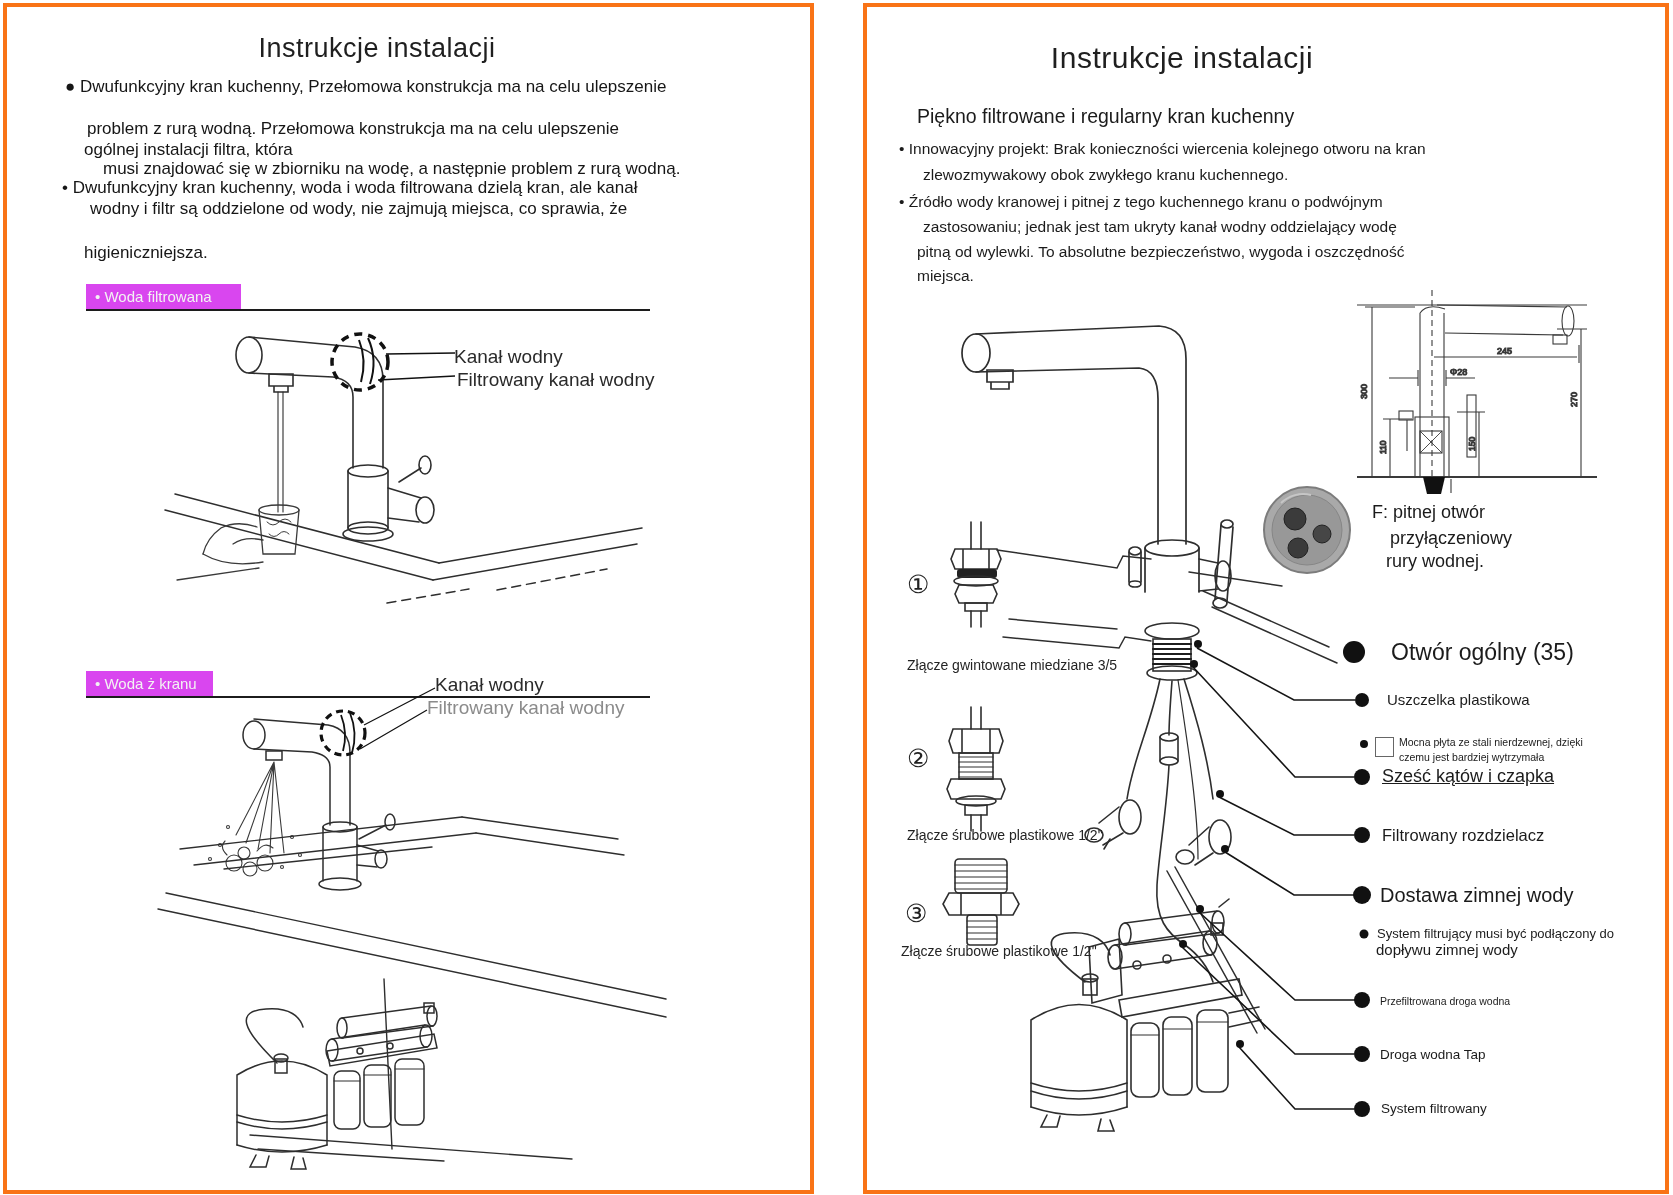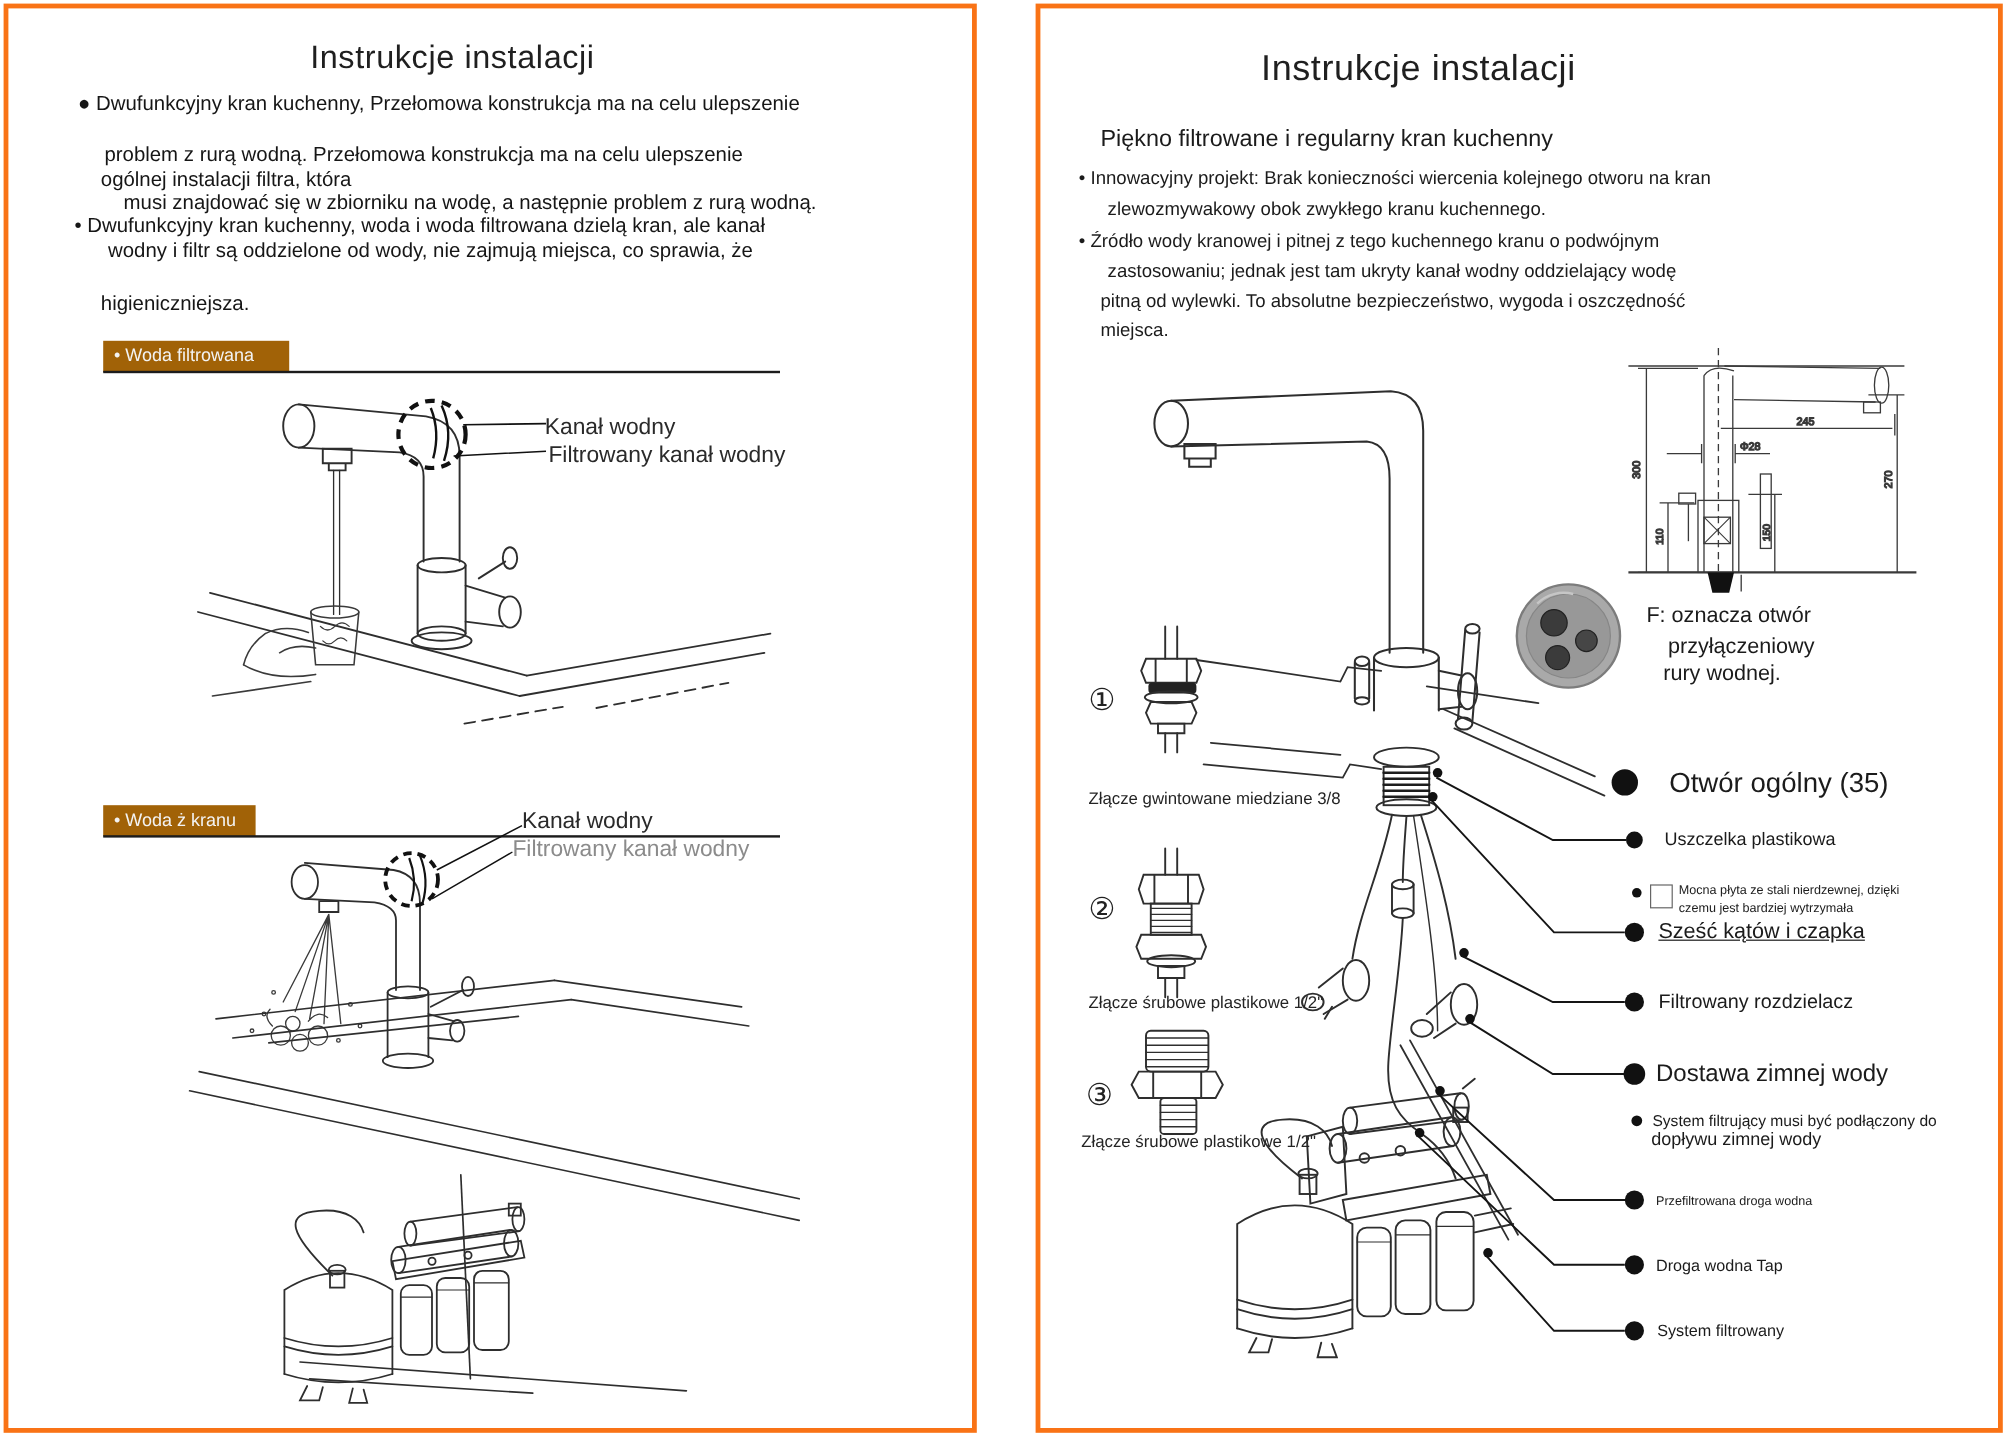--- a/index.html
+++ b/index.html
@@ -8,21 +8,21 @@
     font-family:"Liberation Sans",sans-serif;color:#1b1b1b;overflow:hidden;
   }
   .page{position:absolute;top:3px;height:1183px;background:#fff;border:4px solid #f97316;}
   #left-page{left:3px;width:803px;}
   #right-page{left:863px;width:798px;}
   .abs{position:absolute;}
   .txt{white-space:nowrap;line-height:1.18;}
   .title{font-size:27px;letter-spacing:.5px;color:#1f1f1f;text-align:center;}
   .body-line{font-size:17px;color:#161616;}
   .big-line{font-size:19.5px;}
-  .secbar{background:#a16207;color:#f3f3f3;font-size:15px;line-height:26px;padding-left:9px;}
+  .secbar{background:#d946ef;color:#f3f3f3;font-size:15px;line-height:26px;padding-left:9px;}
   .rule{background:#1c1c1c;height:2px;}
   .diagram-label{font-size:19px;color:#2a2a2a;}
   .gray{color:#8b8b8b;}
   .step-num{font-size:25px;color:#222;}
   .step-label{font-size:14px;color:#242424;}
   svg{overflow:visible;}
   svg text{font-family:"Liberation Sans",sans-serif;fill:#333;}
 </style>
 </head>
 <body>
@@ -329,26 +329,26 @@
       <circle cx="331" cy="637" r="4"></circle>
         <circle cx="327" cy="657" r="4"></circle>
       <circle cx="353" cy="787" r="4"></circle>
         <circle cx="358" cy="842" r="4"></circle>
       <circle cx="333" cy="902" r="4"></circle>
         <circle cx="316" cy="937" r="4"></circle>
       <circle cx="373" cy="1037" r="4"></circle>
     </g>
   </svg>
 
-  <div class="abs txt" style="left:505px;top:495px;font-size:18px;">F: oznacza otwór</div>
+  <div class="abs txt" style="left:505px;top:495px;font-size:18px;">F: pitnej otwór</div>
   <div class="abs txt" style="left:523px;top:521px;font-size:18px;">przyłączeniowy</div>
   <div class="abs txt" style="left:519px;top:544px;font-size:18px;">rury wodnej.</div>
 
   <div class="abs txt step-num" style="left:40px;top:563px;">①</div>
-  <div class="abs txt step-label" style="left:40px;top:650px;">Złącze gwintowane miedziane 3/8</div>
+  <div class="abs txt step-label" style="left:40px;top:650px;">Złącze gwintowane miedziane 3/5</div>
   <div class="abs txt step-num" style="left:40px;top:737px;">②</div>
   <div class="abs txt step-label" style="left:40px;top:820px;">Złącze śrubowe plastikowe 1/2"</div>
   <div class="abs txt step-num" style="left:38px;top:892px;">③</div>
   <div class="abs txt step-label" style="left:34px;top:936px;">Złącze śrubowe plastikowe 1/2"</div>
 
   <div class="abs txt" style="left:508px;top:632px;font-size:23px;margin-left:16px;">Otwór ogólny (35)</div>
   <div class="abs txt" style="left:520px;top:684px;font-size:15px;">Uszczelka plastikowa</div>
   <div class="abs" style="left:508px;top:730px;width:17px;height:18px;border:1px solid #666;background:#fff;"></div>
   <div class="abs txt" style="left:532px;top:729px;font-size:10.5px;">Mocna płyta ze stali nierdzewnej, dzięki</div>
   <div class="abs txt" style="left:532px;top:744px;font-size:10.5px;">czemu jest bardziej wytrzymała</div>

